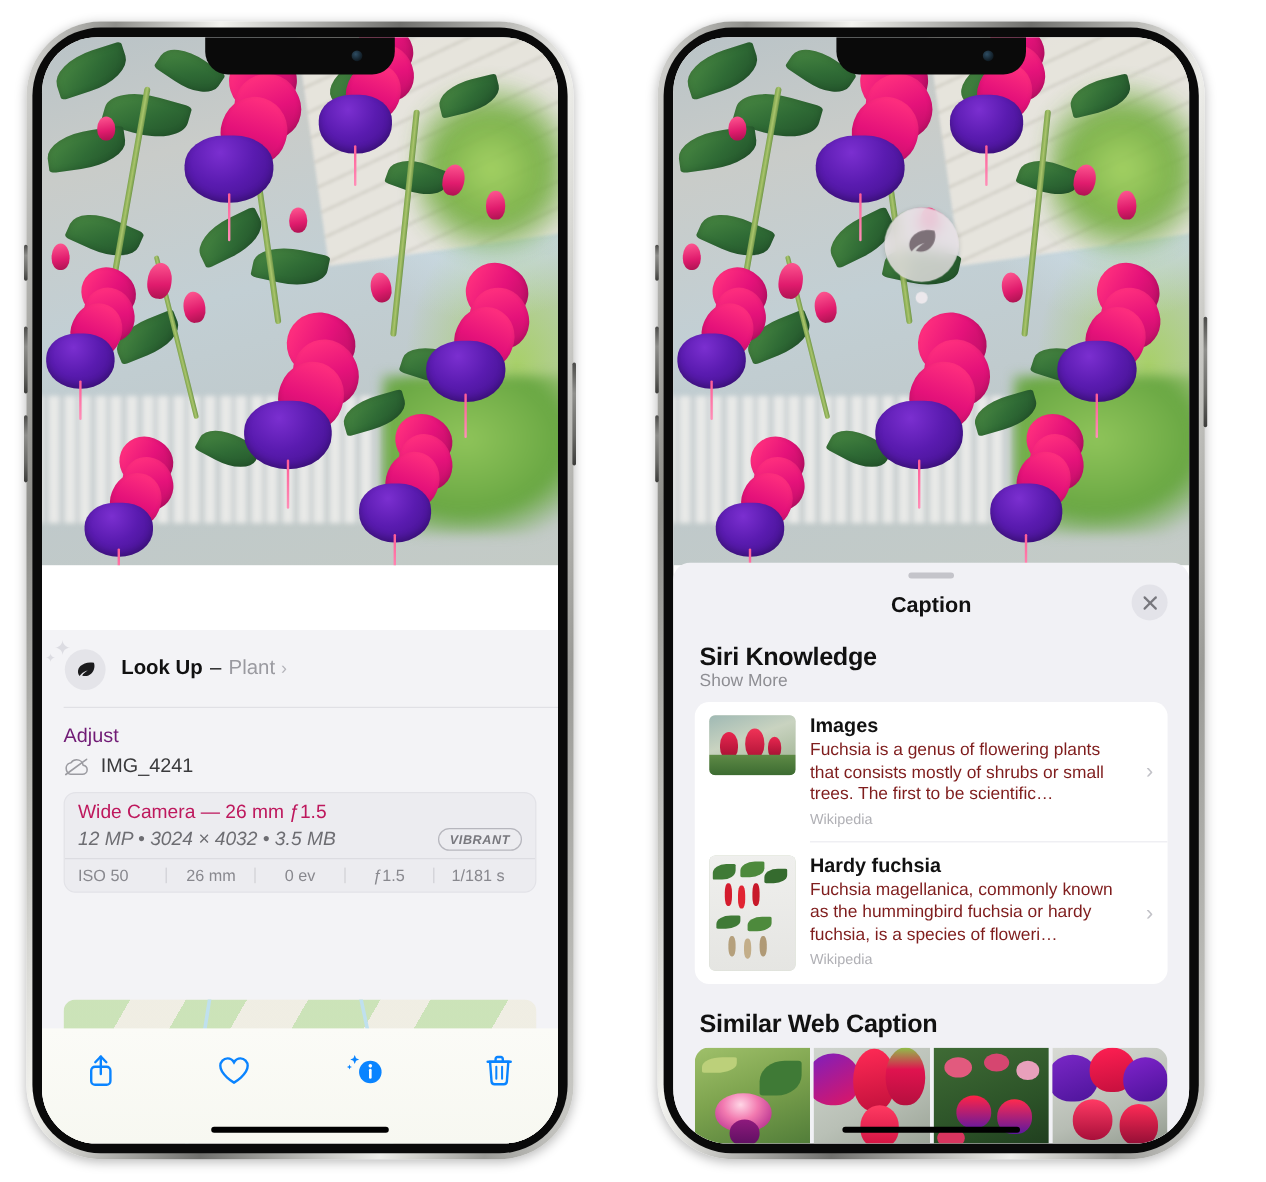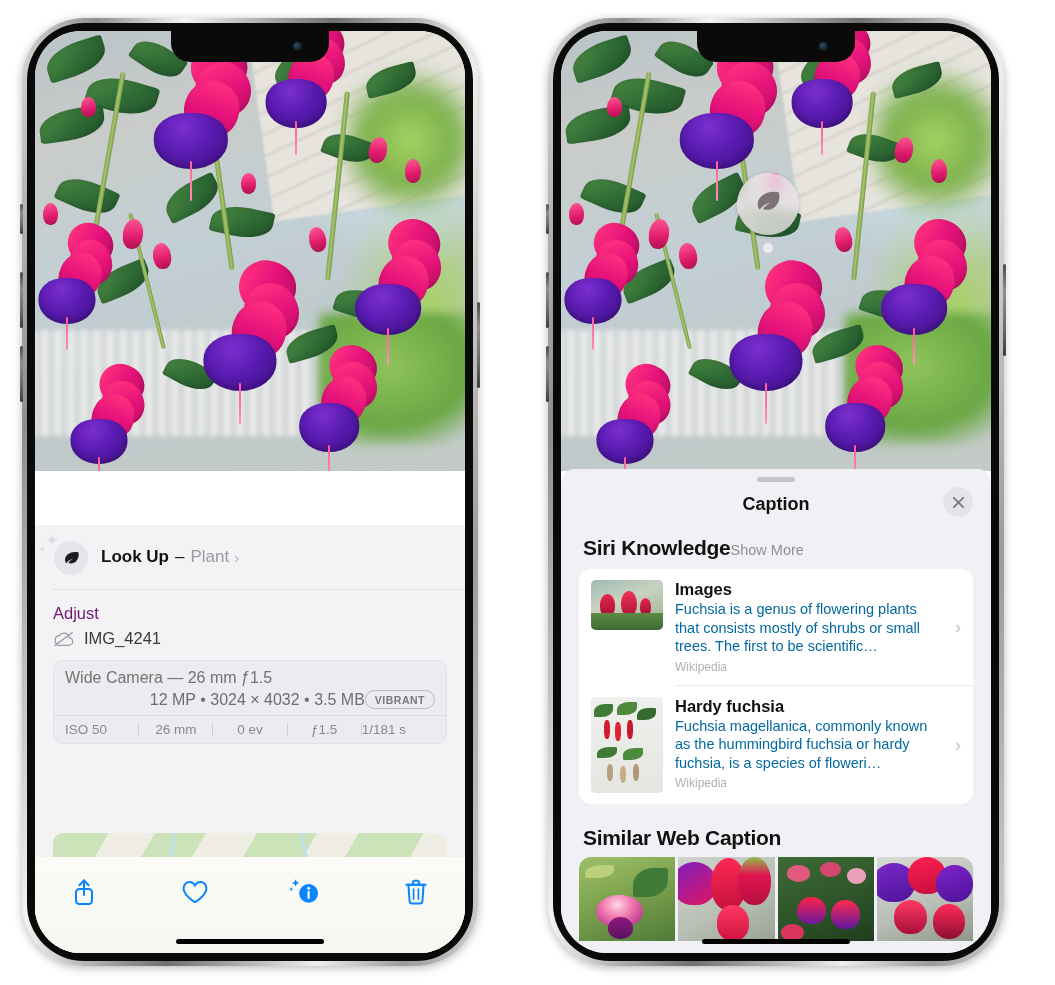--- a/index.html
+++ b/index.html
@@ -171,34 +171,34 @@
     background:#e2e2e8; padding:8px 11px; display:flex; align-items:center; justify-content:space-between;
   }
   .exif-device { font-size:16px; font-weight:700; color:#1c1c1e; }
   .exif-head-right { display:flex; align-items:center; gap:9px; }
   .pill-jpeg {
     background:#a0a0a8; color:#fff; font-size:10.5px; font-weight:700;
     padding:2.5px 6px; border-radius:4px; letter-spacing:.4px;
   }
   .aperture-ico { width:20px; height:20px; }
   .exif-body { padding:8px 11px 6px 11px; }
-  .exif-lens { font-size:16px; color:#737373; margin-bottom:3px; }
-  .exif-size-row { display:flex; align-items:center; justify-content:flex-end; }
+  .exif-lens { font-size:16px; color:#be185d; margin-bottom:3px; }
+  .exif-size-row { display:flex; align-items:center; justify-content:space-between;font-style:italic; }
   .exif-size { font-size:16px; color:#6d6d72; }
   .pill-vibrant {
     border:1px solid #b6b6bd; color:#78787e; font-size:10.5px; font-weight:600;
     padding:2.5px 9px; border-radius:10px; letter-spacing:.5px;
   }
   .exif-foot {
     border-top:1px solid #dcdce1; display:flex; align-items:center;
     padding:6px 11px; color:#88888e; font-size:13.5px;
   }
   .exif-foot .cell { flex:1; text-align:center; }
   .exif-foot .cell:first-child { text-align:left; }
-  .exif-foot .cell:last-child { text-align:left; }
+  .exif-foot .cell:last-child { text-align:center; }
   .exif-foot .sep-v { width:1px; height:13px; background:#cfcfd5; }
 
   .map-preview {
     position:absolute; left:18px; right:18px; height:120px; border-radius:10px;
     background:
       linear-gradient(120deg, rgba(198,226,178,.85) 0 12%, rgba(240,238,228,.9) 12% 22%, rgba(198,226,178,.85) 22% 33%, rgba(240,238,228,.9) 33% 44%, rgba(198,226,178,.85) 44% 57%, rgba(240,238,228,.9) 57% 66%, rgba(198,226,178,.85) 66% 80%, rgba(240,238,228,.9) 80% 100%),
       #eceade;
     overflow:hidden;
   }
   .map-preview .road {
@@ -232,30 +232,30 @@
     overflow:hidden;
   }
   .grabber { width:38px; height:5px; border-radius:3px; background:#c4c4ca; margin:8px auto 0 auto; }
   .results-head { position:relative; height:44px; display:flex; align-items:center; justify-content:center; }
   .results-title { font-size:18px; font-weight:700; color:#111; }
   .close-btn {
     position:absolute; right:18px; top:5px;
     width:30px; height:30px; border-radius:50%; background:#e3e3e9;
     display:flex; align-items:center; justify-content:center;
   }
-  .section-head { display:flex; align-items:baseline; justify-content:flex-start; padding:4px 22px 9px 22px; }
+  .section-head { display:flex; align-items:baseline; justify-content:flex-start; padding:4px 22px 9px 22px;flex-direction:column; }
   .section-title { font-size:21px; font-weight:700; color:#111; letter-spacing:-.3px; }
   .show-more { font-size:14.5px; color:#8e8e93; }
 
   .kcard { margin:0 18px; background:#fff; border-radius:12px; overflow:hidden; }
   .krow { display:flex; align-items:flex-start; padding:11px 12px 11px 12px; position:relative; }
   .kthumb { flex:none; border-radius:5px; overflow:hidden; position:relative; background:#cfd7c6; }
   .ktext { flex:1; padding-left:12px; padding-right:22px; }
   .ktitle { font-size:16.5px; font-weight:700; color:#111; margin-bottom:1px; }
-  .kdesc { font-size:14.5px; color:#0369a1; line-height:1.28; }
+  .kdesc { font-size:14.5px; color:#7f1d1d; line-height:1.28; }
   .ksrc { font-size:12px; color:#b0b0b5; margin-top:4px; }
   .kchev { position:absolute; right:12px; top:50%; transform:translateY(-50%); color:#c2c2c8; font-size:18px; }
   .krow-div { height:1px; background:#ececf0; margin-left:96px; }
 
   .simgrid { display:flex; gap:3px; margin:0 18px; border-radius:12px 12px 0 0; overflow:hidden; }
   .simcell { flex:1; height:84px; position:relative; overflow:hidden; }
 
   
   .mini { position:absolute; inset:0; }
   .mini .mb { position:absolute; border-radius:50% 50% 46% 46%; }

